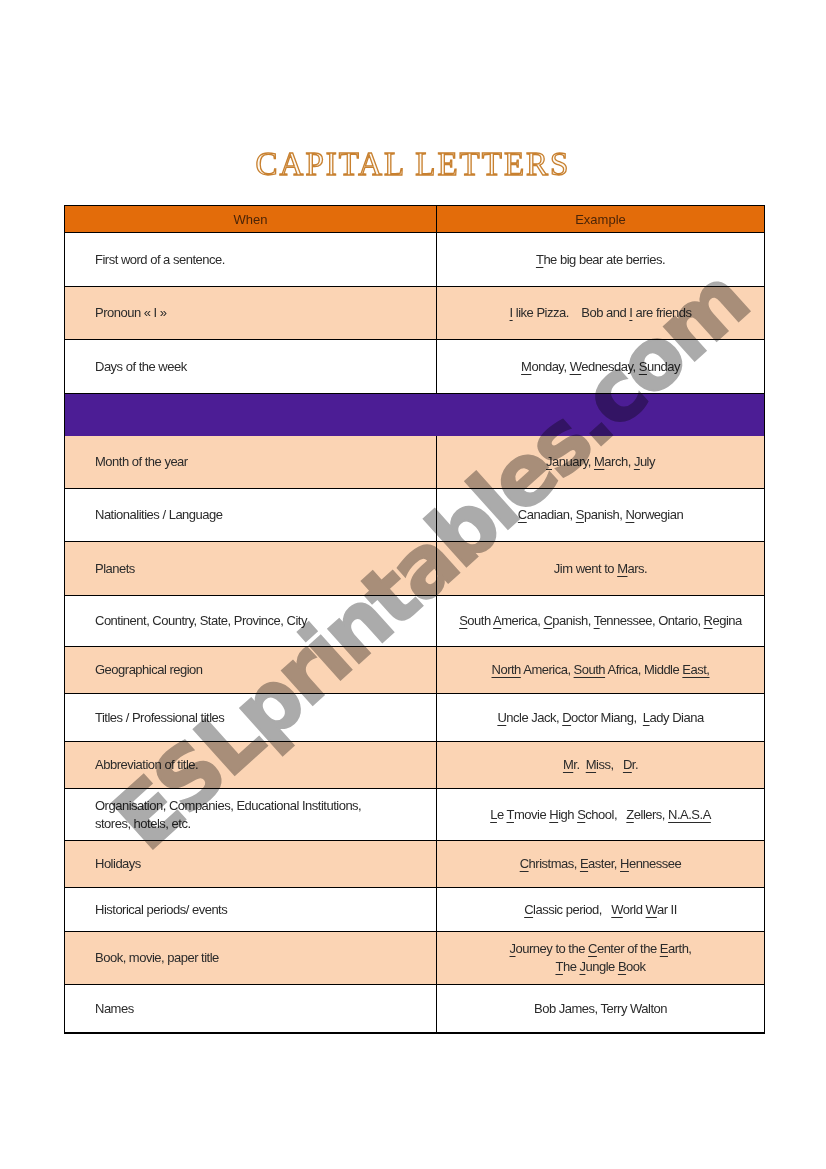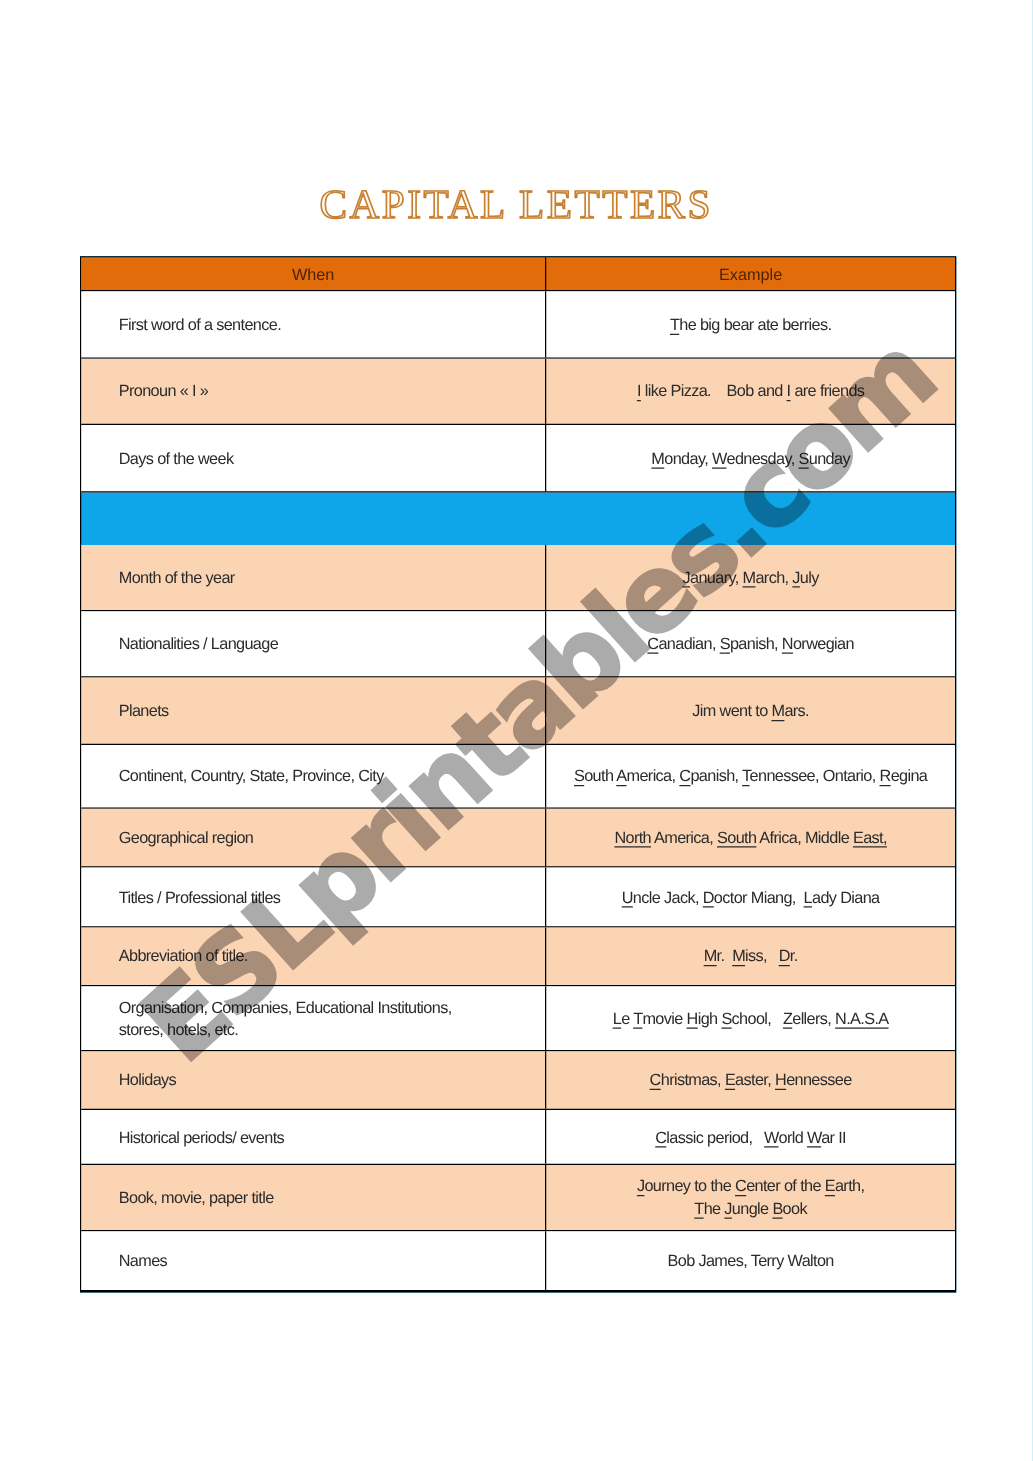--- a/index.html
+++ b/index.html
@@ -12,21 +12,21 @@
   
   .title{
     position:absolute;top:146px;left:0;width:100%;text-align:center;
     font-family:"Liberation Serif",serif;font-size:33px;font-weight:500;
     letter-spacing:2px;color:#fdf8f0;-webkit-text-stroke:1.3px #c8802f;
   }
 
   
   .table{
     position:absolute;left:64px;top:205px;width:699px;
-    border:1px solid #000;border-bottom-width:2px;background:#0ea5e9;
+    border:1px solid #000;border-bottom-width:2px;background:#4c1d95;
   }
   .thead{
     display:flex;height:27px;background:#E36C0A;border-bottom:1px solid #000;
     box-sizing:border-box;color:#4a2408;font-size:13px;
   }
   .th{display:flex;align-items:center;justify-content:center;box-sizing:border-box;}
   .th-when{width:372px;border-right:1px solid #000;}
   .th-example{flex:1;}
 
   .row{

